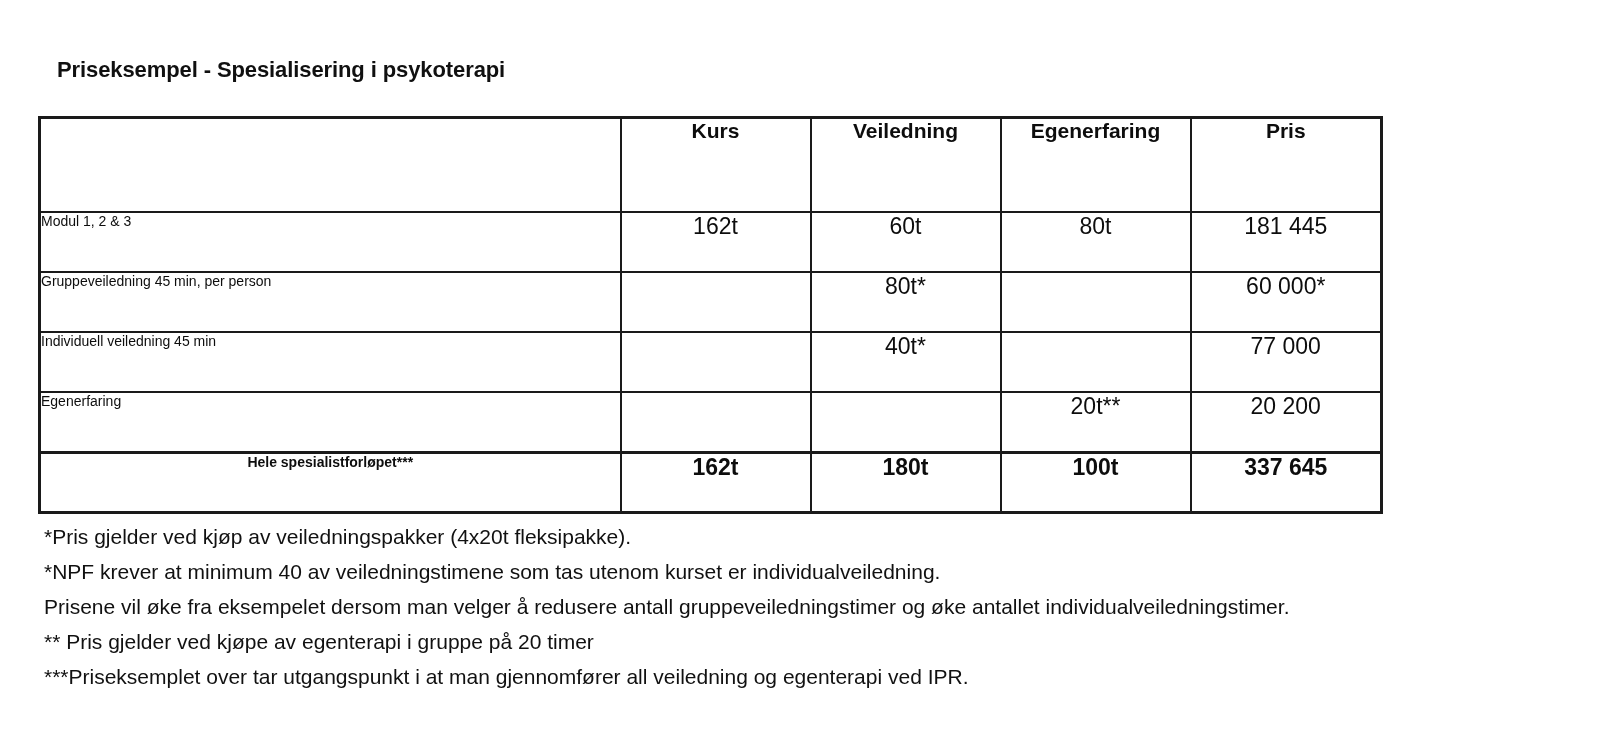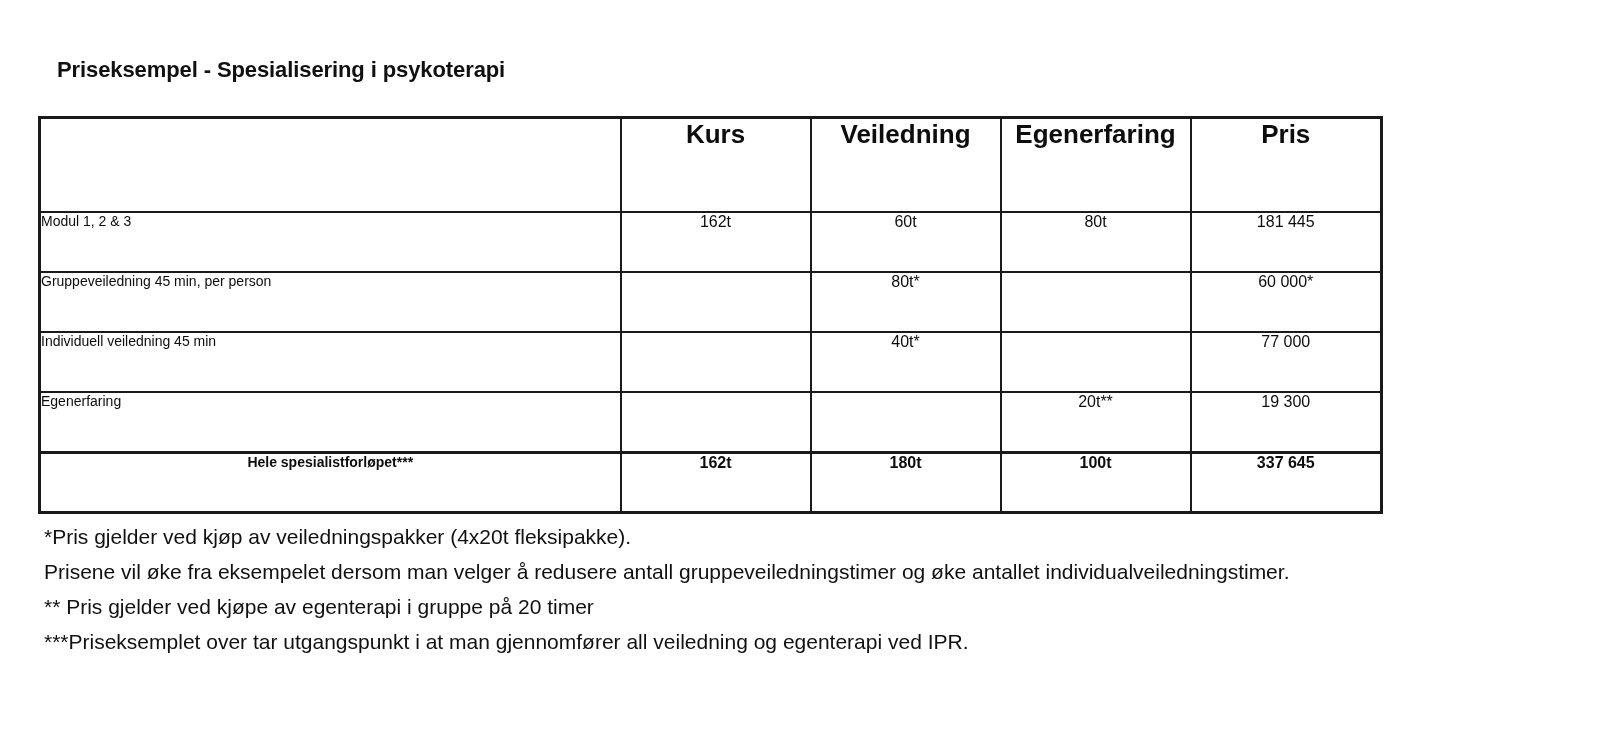--- a/index.html
+++ b/index.html
@@ -47,21 +47,21 @@
 
   #price-table td, #price-table th {
     border: 2px solid #1a1a1a;
     padding: 0;
     vertical-align: top;
   }
   
   .hdr-cell {
     height: 92px;
     text-align: center;
-    font-size: 26px;
+    font-size: 21px;
     font-weight: bold;
     vertical-align: middle;
     padding-bottom: 10px;
     box-sizing: border-box;
   }
   .hdr-cell.hdr-top {
     vertical-align: top;
     padding-top: 9px;
     padding-bottom: 0;
   }
@@ -71,21 +71,21 @@
     height: 60px;
     box-sizing: border-box;
   }
   .cell-label {
     font-size: 14px;
     text-align: left;
     padding: 8px 0 0 22px;
     white-space: nowrap;
   }
   .cell-num {
-    font-size: 16px;
+    font-size: 23px;
     text-align: center;
     padding: 8px 0 0 0;
   }
   .row-total .cell-label,
   .row-total .cell-num {
     font-weight: bold;
   }
   #price-table tr.row-total td {
     border-top-width: 3px;
     text-align: center;
@@ -148,32 +148,33 @@
         <td class="cell-num"></td>
         <td class="cell-num">40t*</td>
         <td class="cell-num"></td>
         <td class="cell-num">77 000</td>
       </tr>
       <tr class="body-row">
         <td class="cell-label">Egenerfaring</td>
         <td class="cell-num"></td>
         <td class="cell-num"></td>
         <td class="cell-num">20t**</td>
-        <td class="cell-num">19 300</td>
+        <td class="cell-num">20 200</td>
       </tr>
       <tr class="body-row row-total">
         <td class="cell-label">Hele spesialistforløpet***</td>
         <td class="cell-num">162t</td>
         <td class="cell-num">180t</td>
         <td class="cell-num">100t</td>
         <td class="cell-num">337 645</td>
       </tr>
     </tbody>
   </table>
 
   <div id="footnotes">
     <div class="footnote">*Pris gjelder ved kjøp av veiledningspakker (4x20t fleksipakke).</div>
+    <div class="footnote">*NPF krever at minimum 40 av veiledningstimene som tas utenom kurset er individualveiledning.</div>
     <div class="footnote">Prisene vil øke fra eksempelet dersom man velger å redusere antall gruppeveiledningstimer og øke antallet individualveiledningstimer.</div>
     <div class="footnote">** Pris gjelder ved kjøpe av egenterapi i gruppe på 20 timer</div>
     <div class="footnote">***Priseksemplet over tar utgangspunkt i at man gjennomfører all veiledning og egenterapi ved IPR.</div>
   </div>
 
 </div>
 
 </body></html>

